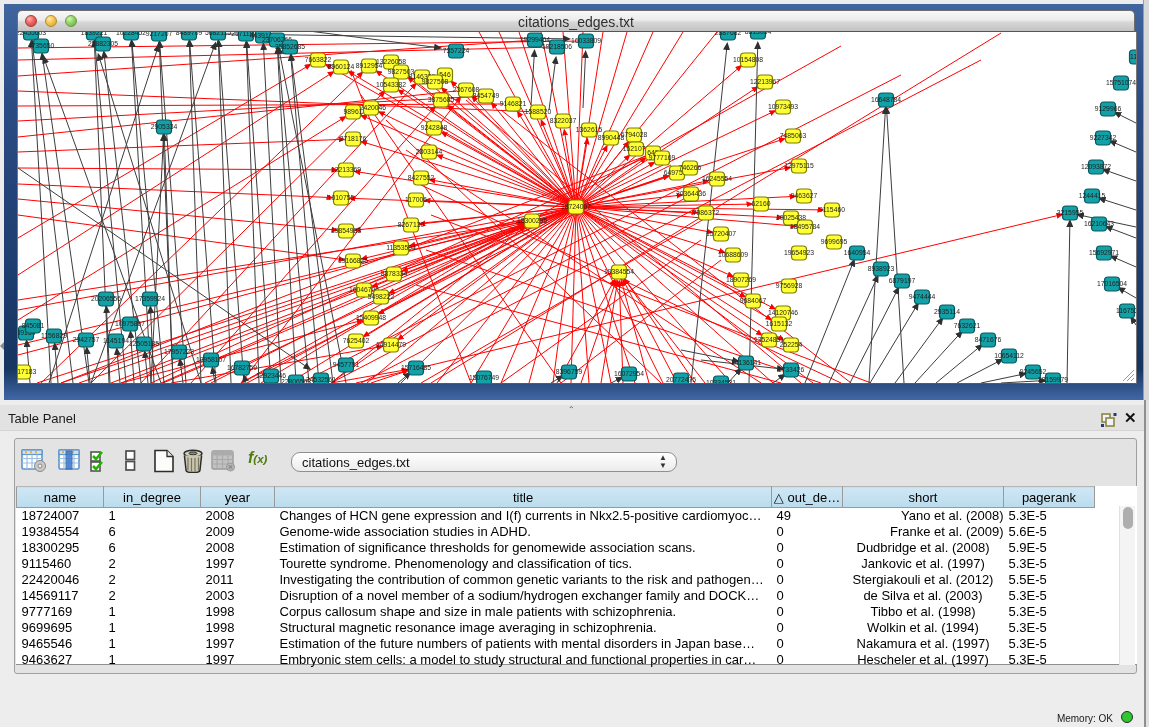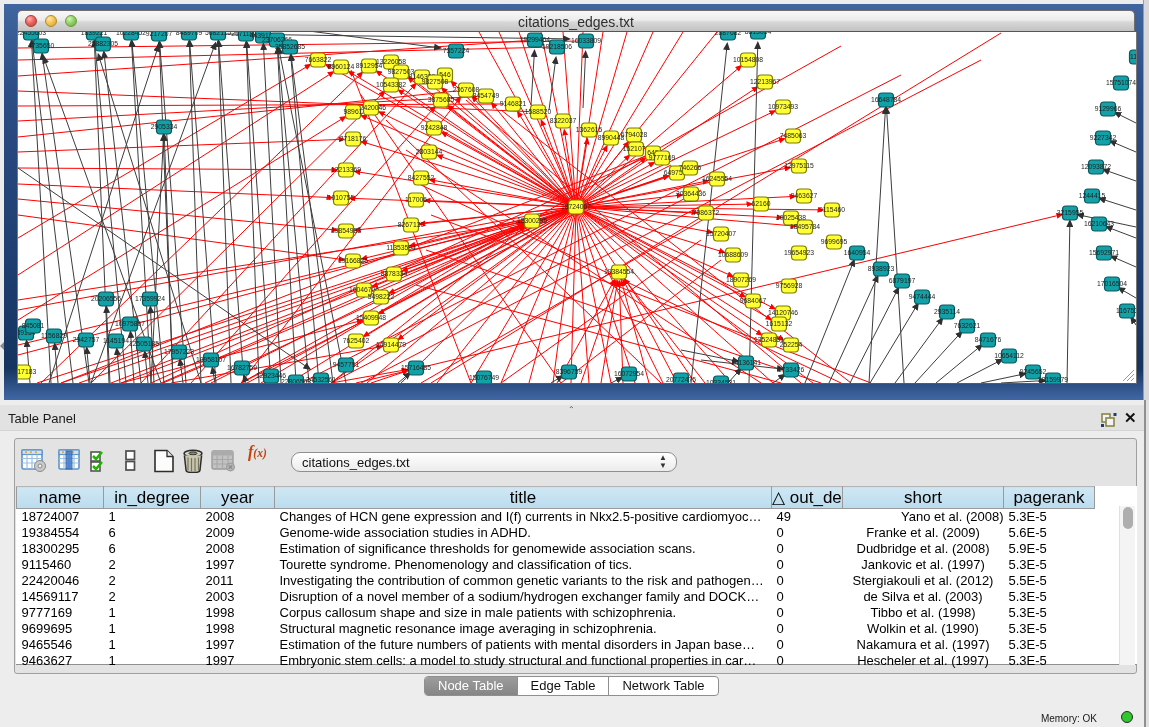--- a/index.html
+++ b/index.html
@@ -28,31 +28,31 @@
 #floatic{left:1101px;top:8px;width:16px;height:14px}
 #closex{left:1124px;top:4px;font-size:15px;font-weight:bold;color:#111}
 #innerpanel{left:14px;top:38px;width:1123px;height:236px;background:#e3e3e3;border:1px solid #a0a0a0;border-radius:3px}
 
 #toolbar{left:0;top:4px;width:1100px;height:36px}
 #combo{left:276px;top:9px;width:386px;height:20px;background:linear-gradient(180deg,#ffffff,#ececec);border:1px solid #8f8f8f;border-radius:9px;font-size:13px;color:#111;padding:2px 0 0 10px}
 #combo .ar{position:absolute;right:9px;top:1px;font-size:8px;color:#333;line-height:8px}
 
 #tblwrap{left:1px;top:47px;width:1121px;height:179px;background:#fff;border-bottom:1px solid #8f8f8f}
 table{border-collapse:collapse;table-layout:fixed;width:1078px;font-size:13px}
-th{background:linear-gradient(180deg,#cfe7f4,#badcee);border:1px solid #9a9a9a;border-top:1px solid #b5b5b5;font-weight:normal;font-size:17px;height:21px;padding:0;overflow:hidden;white-space:nowrap}
+th{background:linear-gradient(180deg,#cfe7f4,#badcee);border:1px solid #9a9a9a;border-top:1px solid #b5b5b5;font-weight:normal;font-size:13px;height:21px;padding:0;overflow:hidden;white-space:nowrap}
 td{height:16px;padding:0 0 0 5px;font-size:13px;color:#000;overflow:hidden;white-space:nowrap}
 #vscroll{left:1104px;top:67px;width:16px;height:159px;background:#f4f4f4;border-left:1px solid #e0e0e0}
 #vthumb{left:3px;top:1px;width:10px;height:22px;background:#aeaeae;border-radius:5px}
 
 
 #tabs{left:424px;top:276px;height:20px;border:1px solid #8f8f8f;border-radius:4px;overflow:hidden;background:#fff;display:flex}
 #tabs .tab{font-size:13px;padding:1px 13px 0 13px;color:#111;border-right:1px solid #8f8f8f}
 #tabs .sel{background:linear-gradient(180deg,#9d9d9d,#858585);color:#fff}
 
-#mem{right:52px;top:313px;font-size:10px;color:#1a1a1a}
+#mem{right:36px;top:313px;font-size:10px;color:#1a1a1a}
 #memdot{left:1121px;top:311px;width:12px;height:12px;border-radius:50%;background:#2ec72e;border:1px solid #2b2b2b;box-sizing:border-box}
 .icon{position:absolute;top:6px}
 </style></head>
 <body>
 <div id="app">
  <div class="abs" id="desktop"></div>
  <div class="abs" id="topstrip"></div>
  <div class="abs" id="leftstrip"></div>
  <div class="abs" id="lefttri"></div>
  <div class="abs" id="rightstrip"></div>
@@ -643,21 +643,21 @@
             <path d="M3.4 6.5 L5 21 a7 2.6 0 0 0 14 0 L20.6 6.5" fill="#c9c6ae" stroke="#2c2c2c" stroke-width="1.5"></path>
             <path d="M7 8.5v13M10.5 9v13.5M14 9v13.5M17.5 8.5v13" stroke="#77755f" stroke-width="1.2"></path>
           </svg>
           <svg class="icon" style="left:196px" width="26" height="24" viewBox="0 0 26 24">
             <rect x="1" y="2" width="21" height="18" rx="1.5" fill="#c2c2c2" stroke="#9b9b9b" stroke-width="1.4"></rect>
             <rect x="1" y="2" width="21" height="4.5" fill="#ababab"></rect>
             <path d="M1 10.5h21M1 15h21M6 6.5v13.5M11.5 6.5v13.5M17 6.5v13.5" stroke="#a8a8a8" stroke-width="1.1"></path>
             <circle cx="19.5" cy="18" r="4" fill="#b5b5b5" stroke="#999"></circle>
             <path d="M17.8 16.3l3.4 3.4M21.2 16.3l-3.4 3.4" stroke="#888" stroke-width="1.2"></path>
           </svg>
-          <div class="abs" style="left:233px;top:0;font-size:16px;color:#c2410c;font-family:Liberation Serif, serif;font-style:italic;font-weight:bold">f<span style="font-size:11.5px">(x)</span></div>
+          <div class="abs" style="left:233px;top:6px;font-size:16px;color:#4d7c0f;font-family:Liberation Sans, sans-serif;font-style:italic;font-weight:bold">f<span style="font-size:11.5px">(x)</span></div>
        <div class="abs" id="combo">citations_edges.txt<div class="ar">▲<br>▼</div></div>
      </div>
      <div class="abs" id="tblwrap">
           <table>
             <colgroup>
               <col style="width:87px">
               <col style="width:97px">
               <col style="width:74px">
               <col style="width:497px">
               <col style="width:71px">
@@ -684,21 +684,21 @@
                 <td>49</td>
                 <td style="text-align:right;padding-left:0">Yano et al. (2008)</td>
                 <td>5.3E‑5</td>
               </tr>
               <tr>
                 <td>19384554</td>
                 <td>6</td>
                 <td>2009</td>
                 <td>Genome‑wide association studies in ADHD.</td>
                 <td>0</td>
-                <td style="text-align:center;padding-left:0">Franke et al. (2009)</td>
+                <td style="text-align:right;padding-left:0">Franke et al. (2009)</td>
                 <td>5.6E‑5</td>
               </tr>
               <tr>
                 <td>18300295</td>
                 <td>6</td>
                 <td>2008</td>
                 <td>Estimation of significance thresholds for genomewide association scans.</td>
                 <td>0</td>
                 <td style="text-align:center;padding-left:0">Dudbridge et al. (2008)</td>
                 <td>5.9E‑5</td>
@@ -738,21 +738,21 @@
                 <td>0</td>
                 <td style="text-align:center;padding-left:0">Tibbo et al. (1998)</td>
                 <td>5.3E‑5</td>
               </tr>
               <tr>
                 <td>9699695</td>
                 <td>1</td>
                 <td>1998</td>
                 <td>Structural magnetic resonance image averaging in schizophrenia.</td>
                 <td>0</td>
-                <td style="text-align:center;padding-left:0">Wolkin et al. (1990)</td>
+                <td style="text-align:center;padding-left:0">Wolkin et al. (1994)</td>
                 <td>5.3E‑5</td>
               </tr>
               <tr>
                 <td>9465546</td>
                 <td>1</td>
                 <td>1997</td>
                 <td>Estimation of the future numbers of patients with mental disorders in Japan base…</td>
                 <td>0</td>
                 <td style="text-align:center;padding-left:0">Nakamura et al. (1997)</td>
                 <td>5.3E‑5</td>
@@ -766,24 +766,19 @@
                 <td style="text-align:center;padding-left:0">Hescheler et al. (1997)</td>
                 <td>5.3E‑5</td>
               </tr>
             </tbody>
           </table>
         </div>
      <div class="abs" id="vscroll">
           <div class="abs" id="vthumb"></div>
         </div>
 
-   </div>
-   <div class="abs" id="tabs">
-     <div class="tab sel">Node Table</div>
-     <div class="tab">Edge Table</div>
-     <div class="tab" style="border-right:none">Network Table</div>
    </div>
    <div class="abs" id="mem">Memory: OK</div>
    <div class="abs" id="memdot"></div>
    <div class="abs" style="left:1144px;top:0;width:2px;height:327px;background:#8f8f8f"></div>
    <div class="abs" style="left:1146px;top:0;width:3px;height:327px;background:#e0e0e0"></div>
  </div>
 </div>
 
 </body></html>

